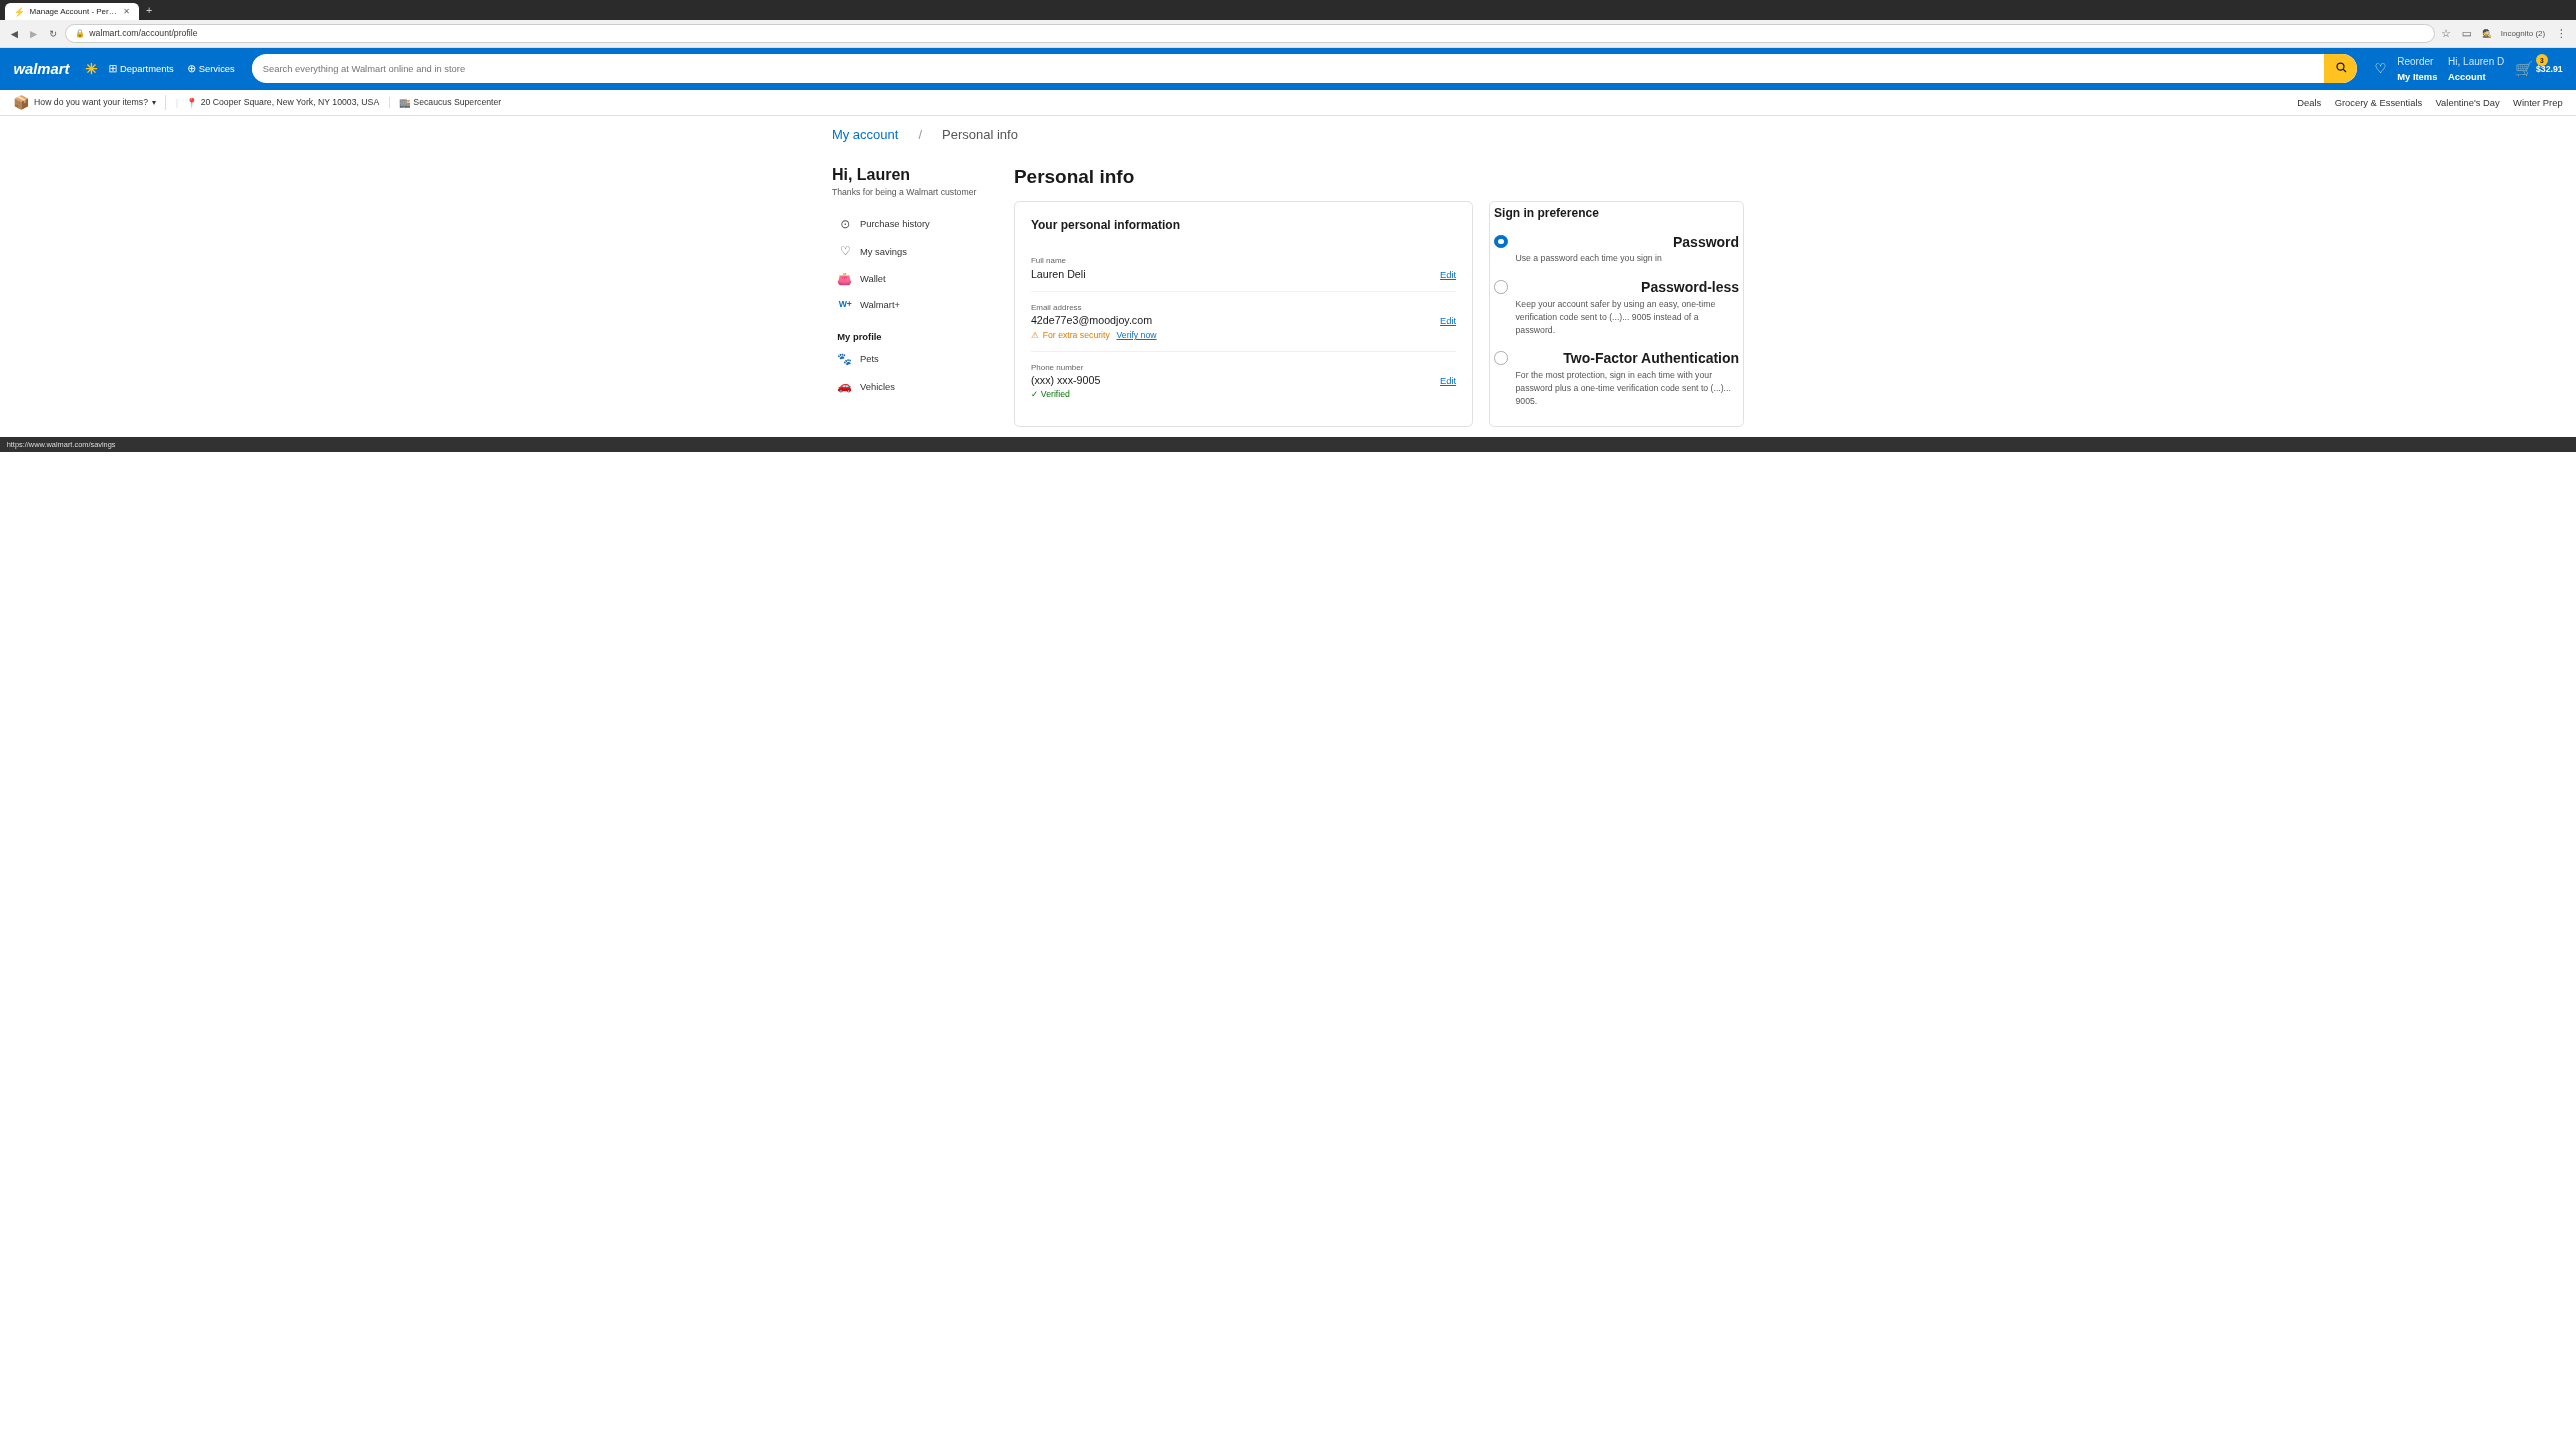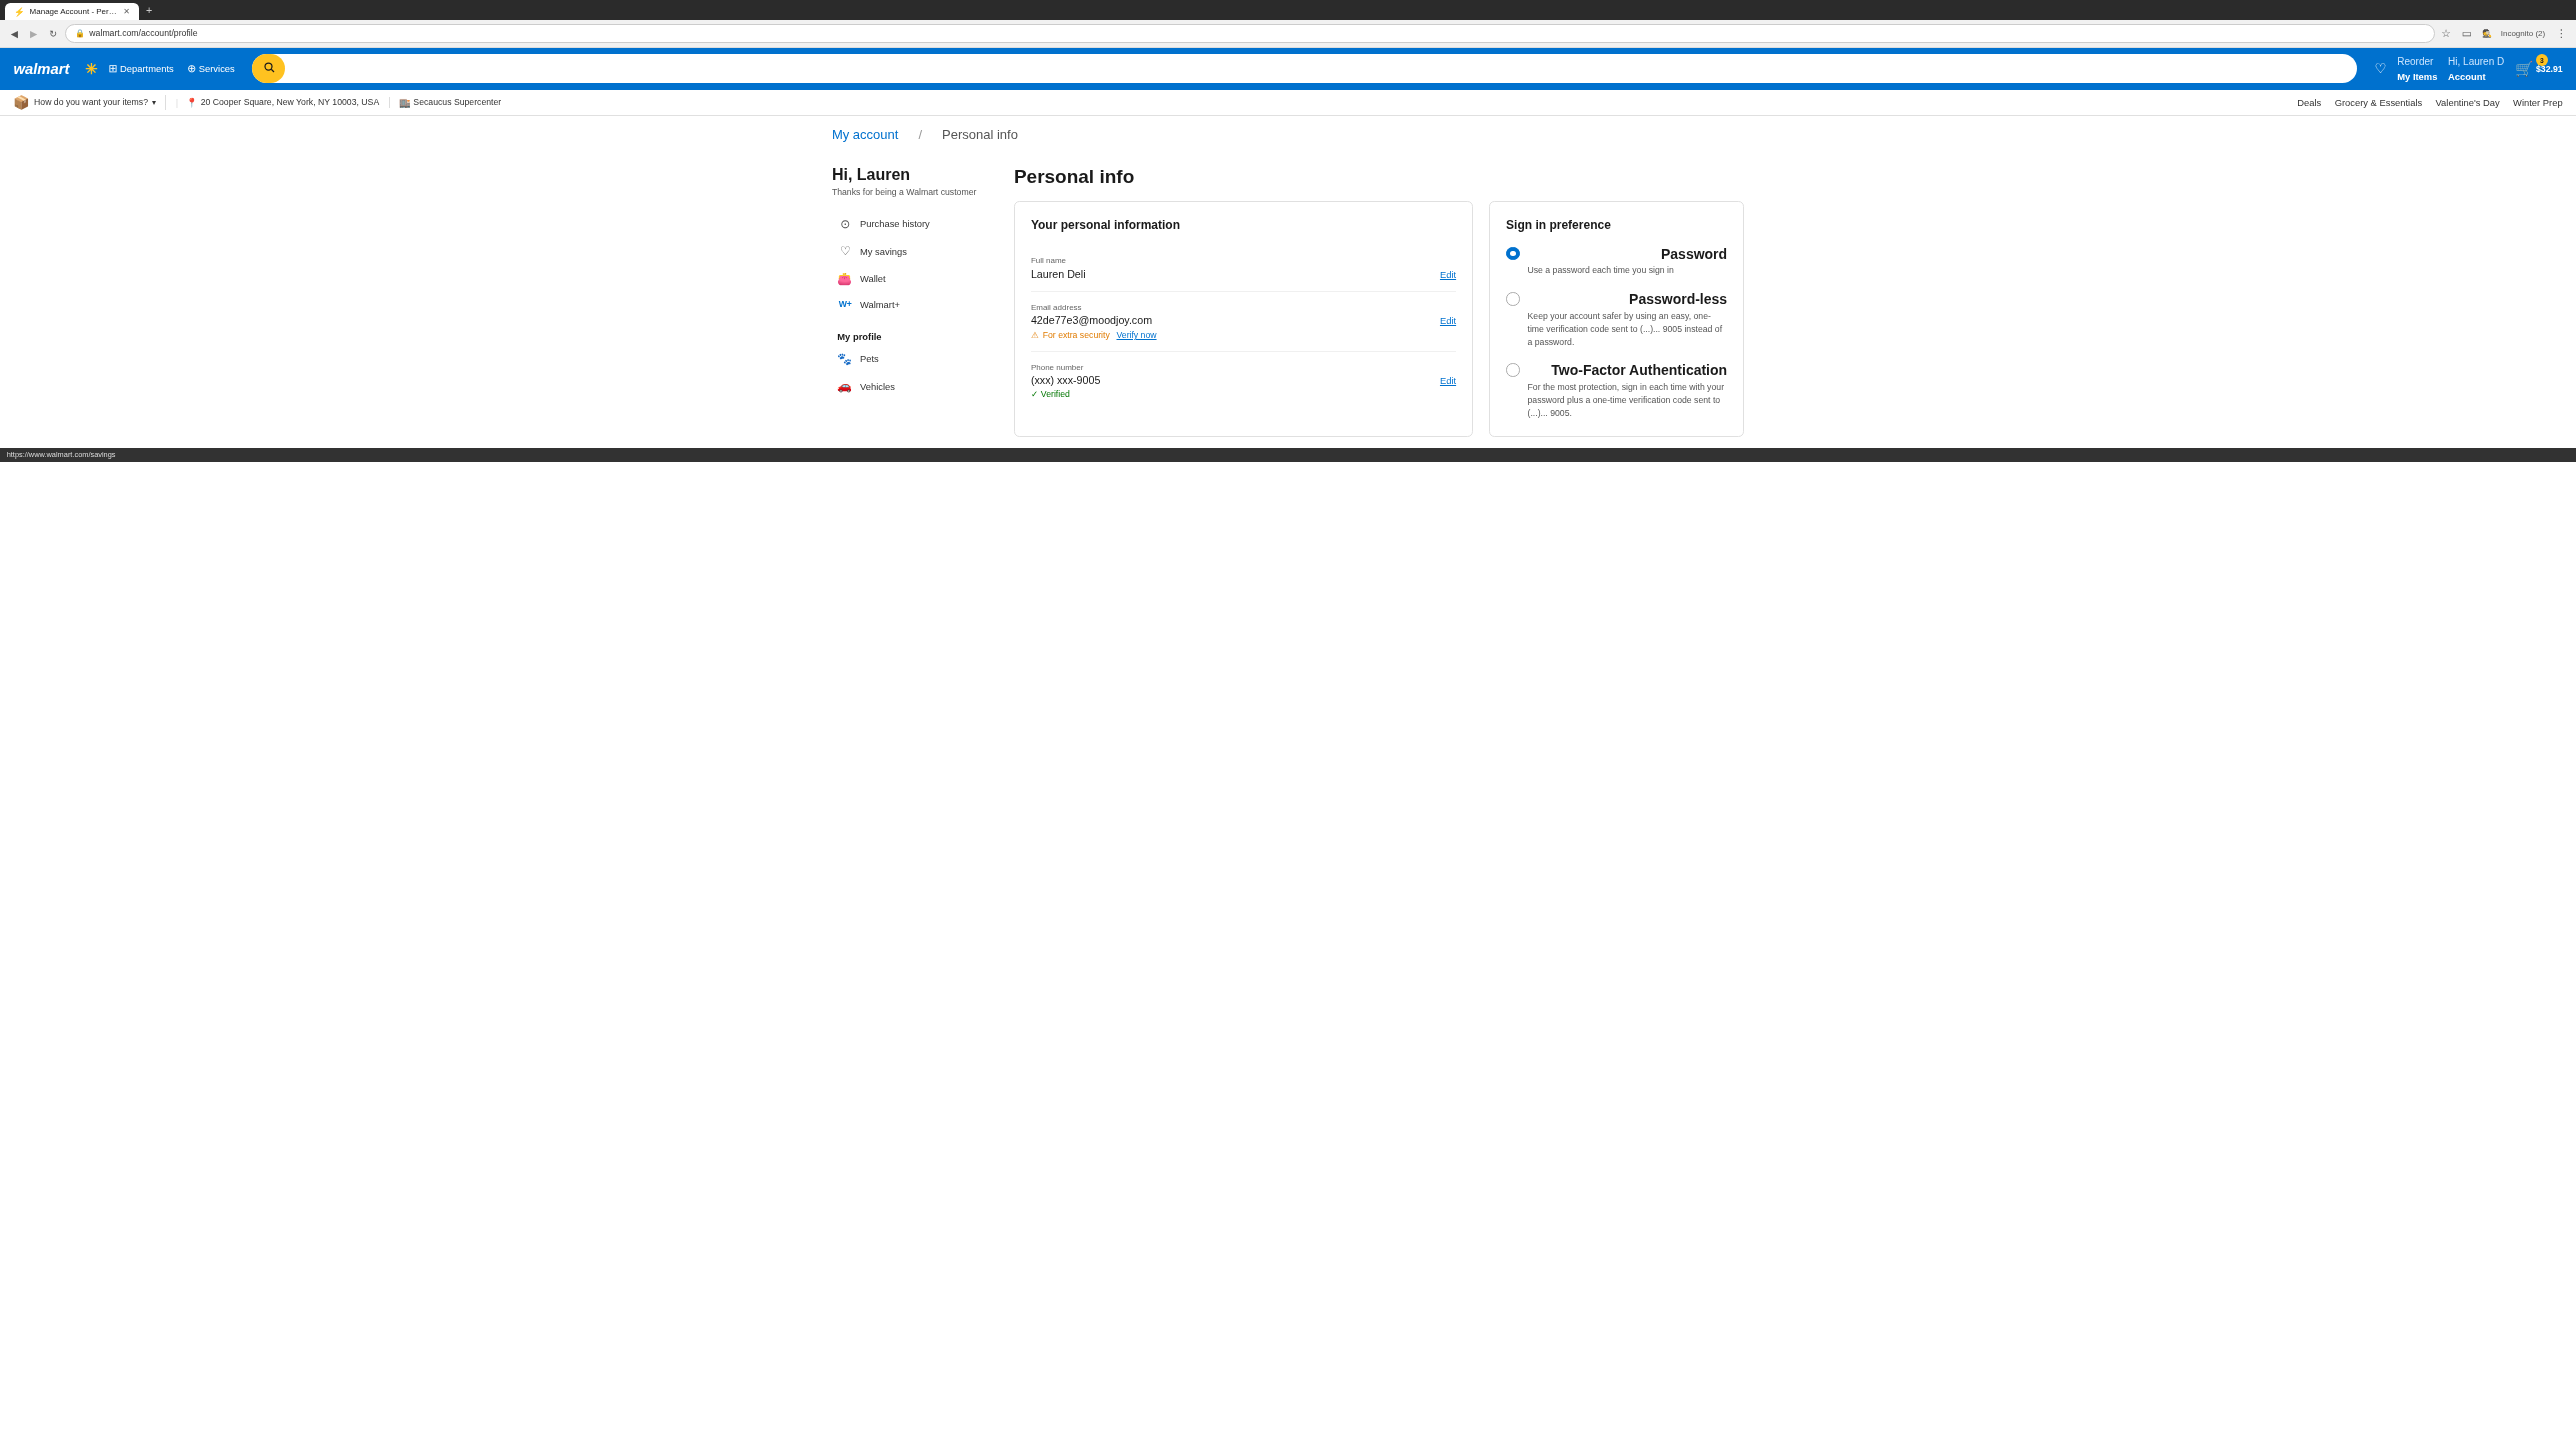--- a/index.html
+++ b/index.html
@@ -76,21 +76,21 @@
     .info-label { font-size: 8px; color: #666; margin-bottom: 2.7px; }
     .info-value-row { display: flex; align-items: center; justify-content: space-between; }
     .info-value { font-size: 10.7px; color: #1a1a1a; }
     .edit-link { color: #0071ce; font-size: 9.4px; text-decoration: underline; cursor: pointer; font-weight: 500; }
     .security-warning { display: flex; align-items: center; gap: 4px; margin-top: 4px; font-size: 8.7px; color: #e07b00; }
     .security-warning .warn-icon { color: #e07b00; }
     .security-warning .verify-link { color: #0071ce; text-decoration: underline; cursor: pointer; margin-left: 2.7px; }
     .verified-badge { display: flex; align-items: center; gap: 2.7px; color: #007600; font-size: 8.7px; margin-top: 2.7px; }
 
     
-    .pref-card { background: #fff; border: 0.7px solid #e0e0e0; border-radius: 5.4px; padding: 16px; }
+    .pref-card { background: #fff; border: 0.7px solid #e0e0e0; border-radius: 5.4px; padding: 4px; }
     .pref-title { font-size: 12px; font-weight: 700; color: #1a1a1a; margin-bottom: 13.4px; }
     .pref-option { display: flex; align-items: flex-start; gap: 8px; margin-bottom: 13.4px; }
     .pref-option:last-child { margin-bottom: 0; }
     .radio-btn { width: 13.4px; height: 13.4px; border-radius: 50%; border: 1.3px solid #0071ce; flex-shrink: 0; margin-top: 1.3px; display: flex; align-items: center; justify-content: center; cursor: pointer; }
     .radio-btn.selected { background: #0071ce; }
     .radio-btn.selected::after { content: ''; width: 5.4px; height: 5.4px; background: #fff; border-radius: 50%; }
     .radio-btn:not(.selected) { background: #fff; border-color: #aaa; }
     .pref-content { flex: 1; }
     .pref-name { font-size: 14px; font-weight: 600; color: #1a1a1a; margin-bottom: 2.7px; text-align: right; }
     .pref-desc { font-size: 8.7px; color: #555; line-height: 1.5; }
@@ -143,20 +143,21 @@
       <span style="font-size:10.7px;">⊞</span>
       <span>Departments</span>
     </div>
     <div class="header-nav-item">
       <span style="font-size:10.7px;">⊕</span>
       <span>Services</span>
     </div>
   </div>
 
   <div class="search-bar">
+    <input class="search-input" type="text" placeholder="Search everything at Walmart online and in store" style="">
     <button class="search-btn">
       <svg viewBox="0 0 24 24" fill="none" stroke="#1a1a1a" stroke-width="2.5">
         <circle cx="11" cy="11" r="7"></circle>
         <line x1="16.5" y1="16.5" x2="22" y2="22"></line>
       </svg>
     </button>
   </div>
 
   <div class="header-actions">
     <div class="header-action">

